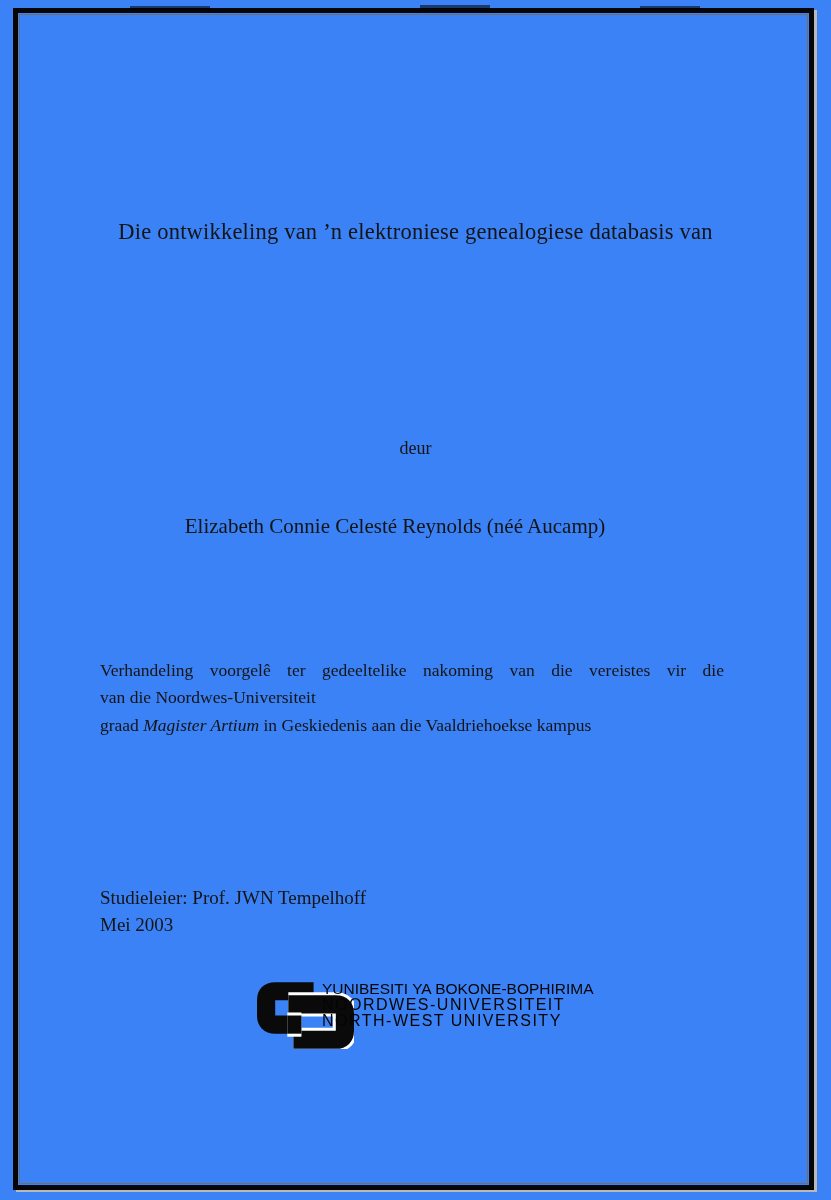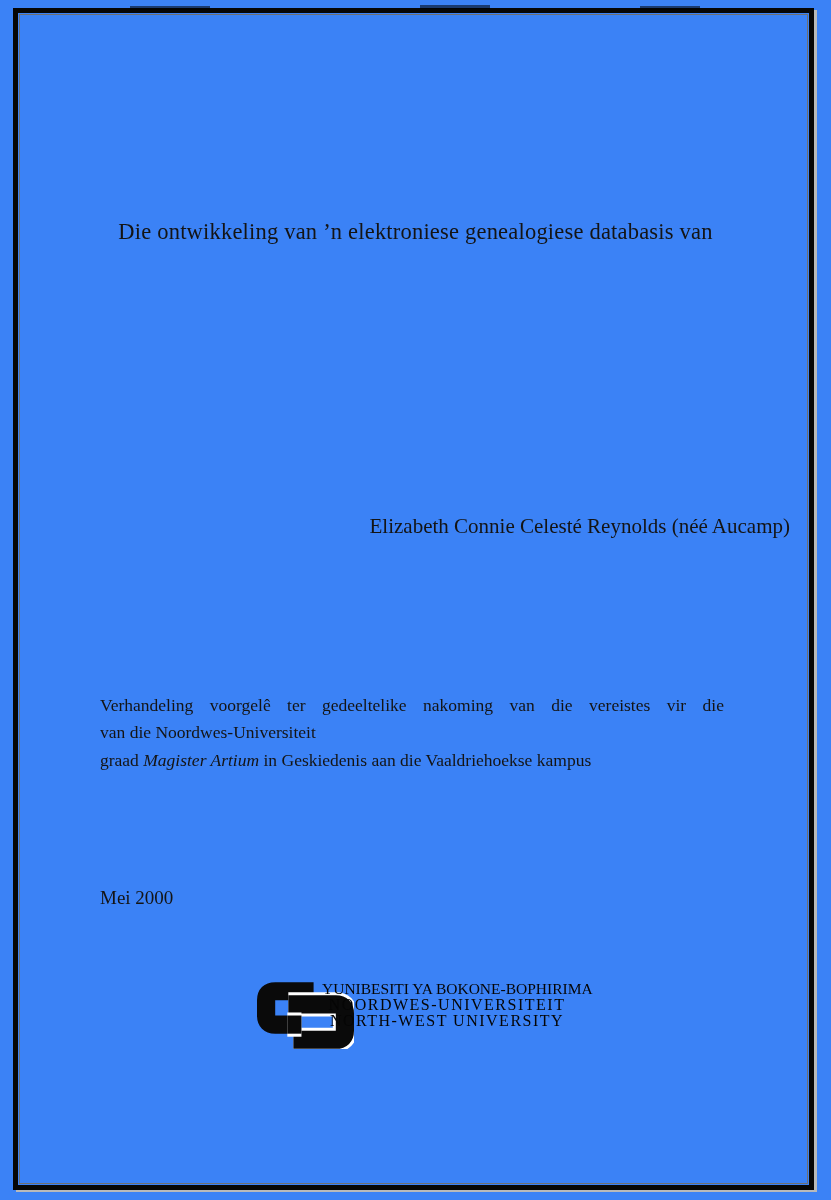--- a/index.html
+++ b/index.html
@@ -55,31 +55,30 @@
     left: 0;
     width: 831px;
     text-align: center;
     font-size: 18px;
   }
   .author {
     position: absolute;
     top: 514px;
     left: 0;
     width: 790px;
-    text-align: right;
+    text-align: center;
     font-size: 21px;
   }
   .declaration {
     position: absolute;
     top: 657px;
     left: 100px;
     width: 624px;
     font-size: 17.5px;
     line-height: 27.3px;
-    margin-top: 35px;
   }
   .declaration .justified {
     text-align: justify;
     text-align-last: justify;
   }
   .supervisor-block {
     position: absolute;
     top: 884px;
     left: 100px;
     font-size: 19px;
@@ -96,22 +95,22 @@
   .logo-mark {
     position: absolute;
     left: 0;
     top: 2px;
   }
   .logo-text {
     position: absolute;
     left: 65px;
     top: 1px;
     width: 250px;
-    text-align: center;
-    font-family: Liberation Serif, serif;
+    text-align: left;
+    font-family: Liberation Sans, sans-serif;
     font-size: 15.5px;
     line-height: 16px;
     color: #050505;
     white-space: nowrap;
   }
   .logo-text .spaced {
     letter-spacing: 1.5px;
     font-size: 16px;
   }
 </style>
@@ -125,31 +124,33 @@
   </div>
 
   <div class="artifact" style="left:130px; top:6px; width:80px; height:4px;"></div>
   <div class="artifact" style="left:420px; top:5px; width:70px; height:4px;"></div>
   <div class="artifact" style="left:640px; top:6px; width:60px; height:4px;"></div>
 
   <div class="title">
     <div>Die ontwikkeling van ’n elektroniese genealogiese databasis van</div>
   </div>
 
+  <div class="byline">deur</div>
 
   <div class="author">Elizabeth Connie Celesté Reynolds (néé Aucamp)</div>
 
   <div class="declaration">
     <div class="justified">Verhandeling voorgelê ter gedeeltelike nakoming van die vereistes vir die</div>
     <div>van die Noordwes-Universiteit</div>
     <div><span>graad </span><i>Magister Artium</i><span> in Geskiedenis aan die Vaaldriehoekse kampus</span></div>
   </div>
 
   <div class="supervisor-block">
-    <div>Mei 2000</div>
+    <div>Studieleier: Prof. JWN Tempelhoff</div>
+    <div>Mei 2003</div>
   </div>
 
   <div class="logo">
     <svg class="logo-mark" width="97" height="67" viewBox="0 0 96 66" xmlns="http://www.w3.org/2000/svg">
 
       <path d="M 56 9 H 18 Q 9 9 9 18 V 33 Q 9 42 18 42 H 43" fill="none" stroke="#0a0a0a" stroke-width="18"></path>
 
       <path d="M 31 22 H 78 Q 87 22 87 31 V 48 Q 87 57 78 57 H 36" fill="none" stroke="#ffffff" stroke-width="24"></path>
       <path d="M 31 22 H 78 Q 87 22 87 31 V 48 Q 87 57 78 57 H 36" fill="none" stroke="#0a0a0a" stroke-width="18"></path>
 

